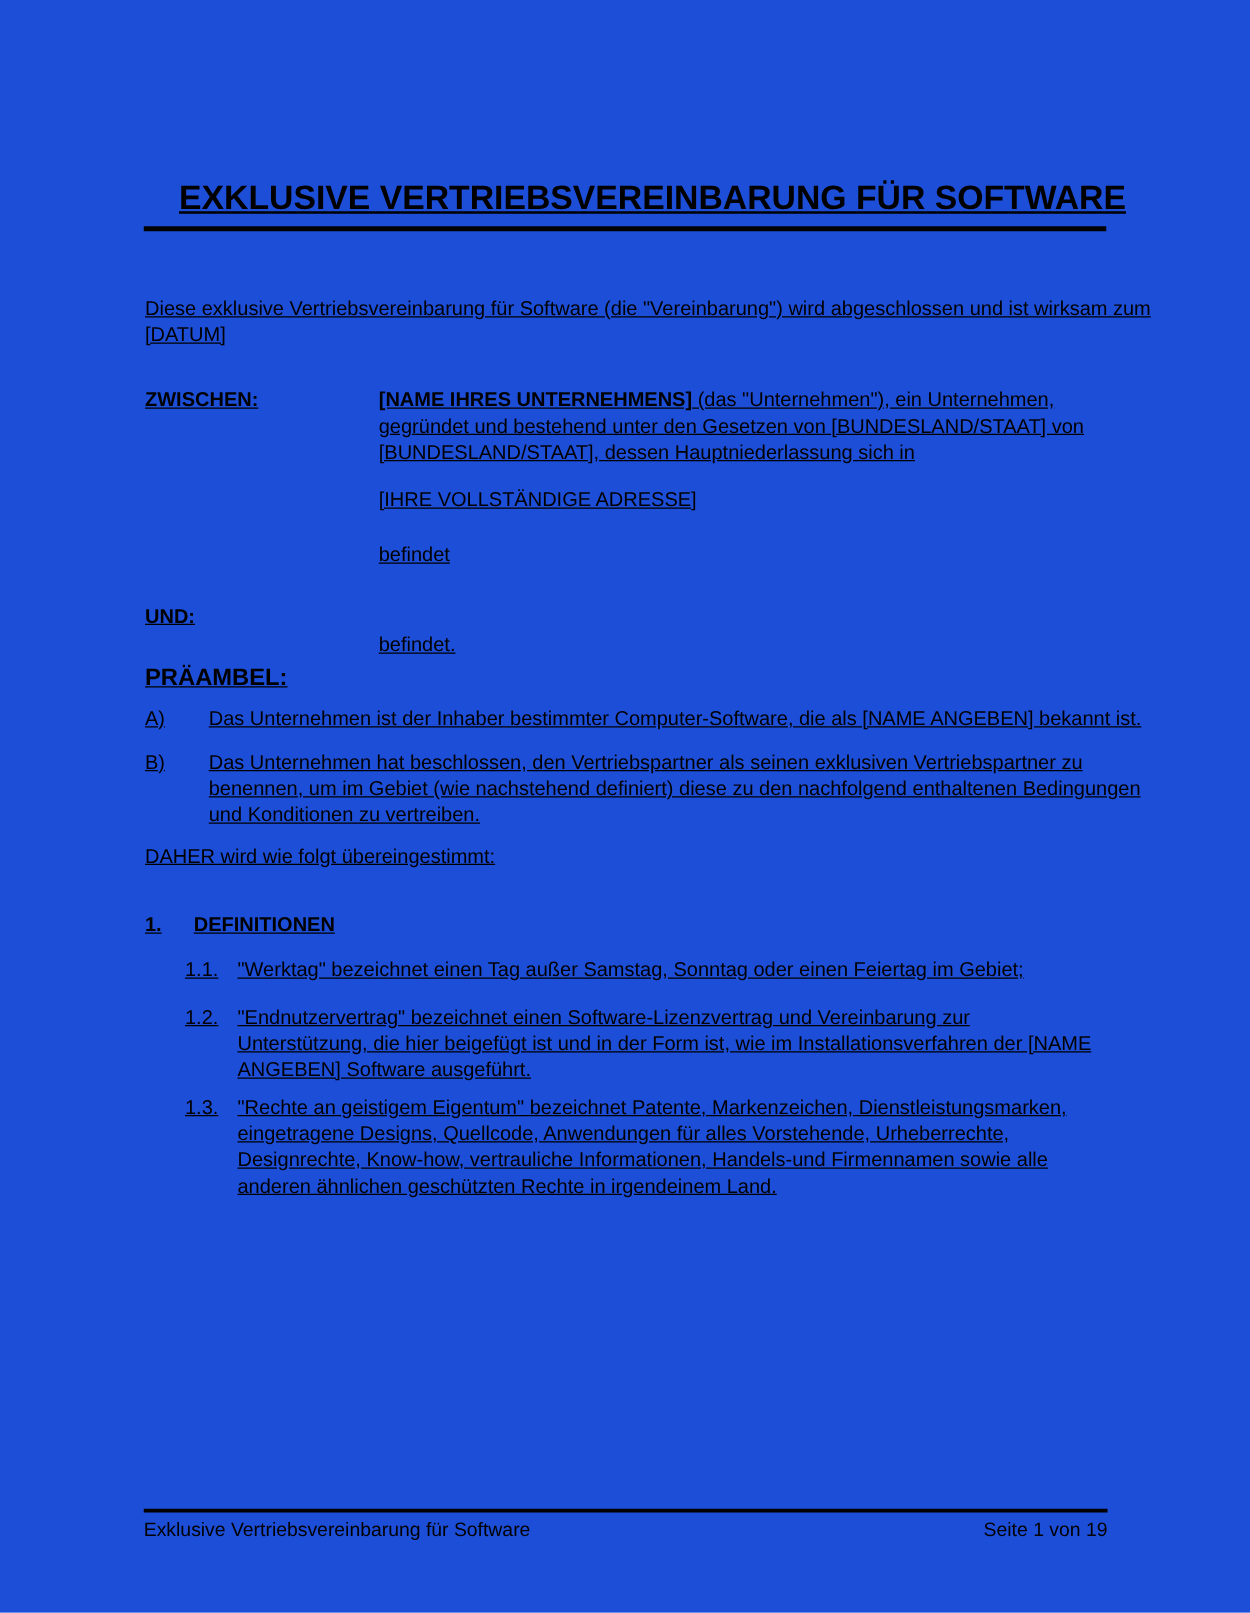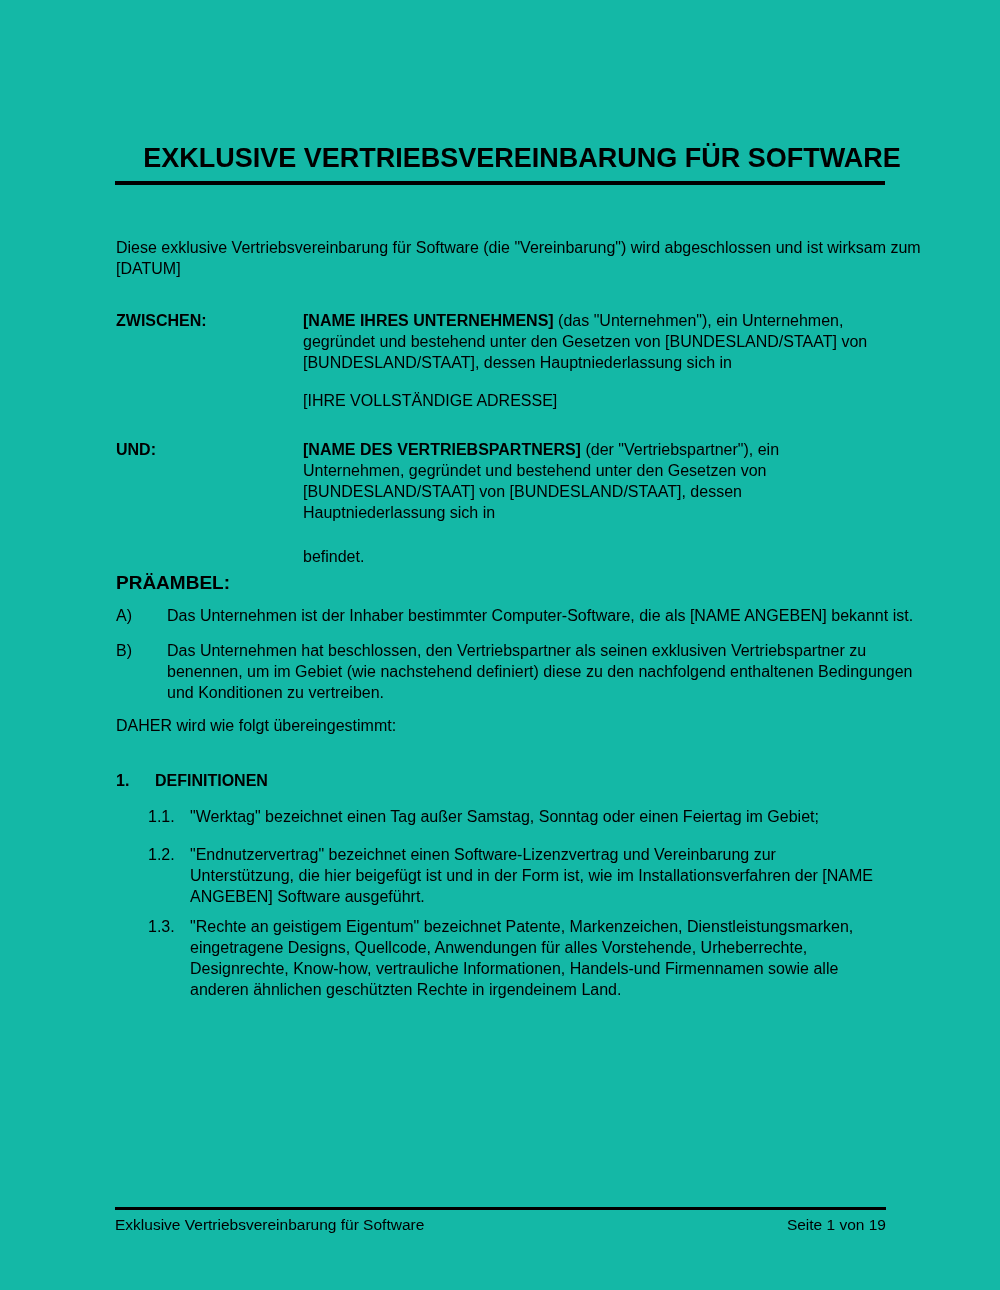--- a/index.html
+++ b/index.html
@@ -5,24 +5,25 @@
   html, body { margin: 0; padding: 0; }
   body {
     background: #ffffff;
     font-family: "Liberation Sans", "DejaVu Sans", sans-serif;
     color: #000000;
   }
   .page {
     position: relative;
     width: 1000px;
     height: 1290px;
-    background: #14b8a6;
+    background: #1d4ed8;
     overflow: hidden;
     box-sizing: border-box;
     padding: 142px 72px 0 116px;
+    text-decoration: underline;
   }
   .doc-title {
     margin: 0;
     font-size: 27px;
     font-weight: bold;
     line-height: 32px;
     text-align: center;
     letter-spacing: 0px;
     white-space: nowrap;
   }
@@ -105,27 +106,27 @@
   <h1 class="doc-title">EXKLUSIVE VERTRIEBSVEREINBARUNG FÜR SOFTWARE</h1>
   <div class="rule title-rule"></div>
 
   <p class="body-text intro">Diese exklusive Vertriebsvereinbarung für Software (die "Vereinbarung") wird abgeschlossen und ist wirksam zum [DATUM]</p>
 
   <div class="party body-text" style="margin-top:31px;">
     <div class="party-label">ZWISCHEN:</div>
     <div class="party-content">
       <p><strong>[NAME IHRES UNTERNEHMENS]</strong><span> (das "Unternehmen"), ein Unternehmen, gegründet und bestehend unter den Gesetzen von [BUNDESLAND/STAAT] von [BUNDESLAND/STAAT], dessen Hauptniederlassung sich in</span></p>
       <p class="party-address">[IHRE VOLLSTÄNDIGE ADRESSE]</p>
+      <p class="party-located">befindet</p>
     </div>
   </div>
 
   <div class="party body-text" style="margin-top:28px;">
     <div class="party-label">UND:</div>
     <div class="party-content">
-      <p><strong>[NAME DES VERTRIEBSPARTNERS]</strong><span> (der "Vertriebspartner"), ein Unternehmen, gegründet und bestehend unter den Gesetzen von [BUNDESLAND/STAAT] von [BUNDESLAND/STAAT], dessen Hauptniederlassung sich in</span></p>
       <p class="party-located">befindet.</p>
     </div>
   </div>
 
   <h2 class="preamble-heading" style="margin-top:5px;">PRÄAMBEL:</h2>
 
   <div class="hang-item body-text" style="margin-top:12px;">
     <div class="hang-label">A)</div>
     <div class="hang-text">Das Unternehmen ist der Inhaber bestimmter Computer-Software, die als [NAME ANGEBEN] bekannt ist.</div>
   </div>

